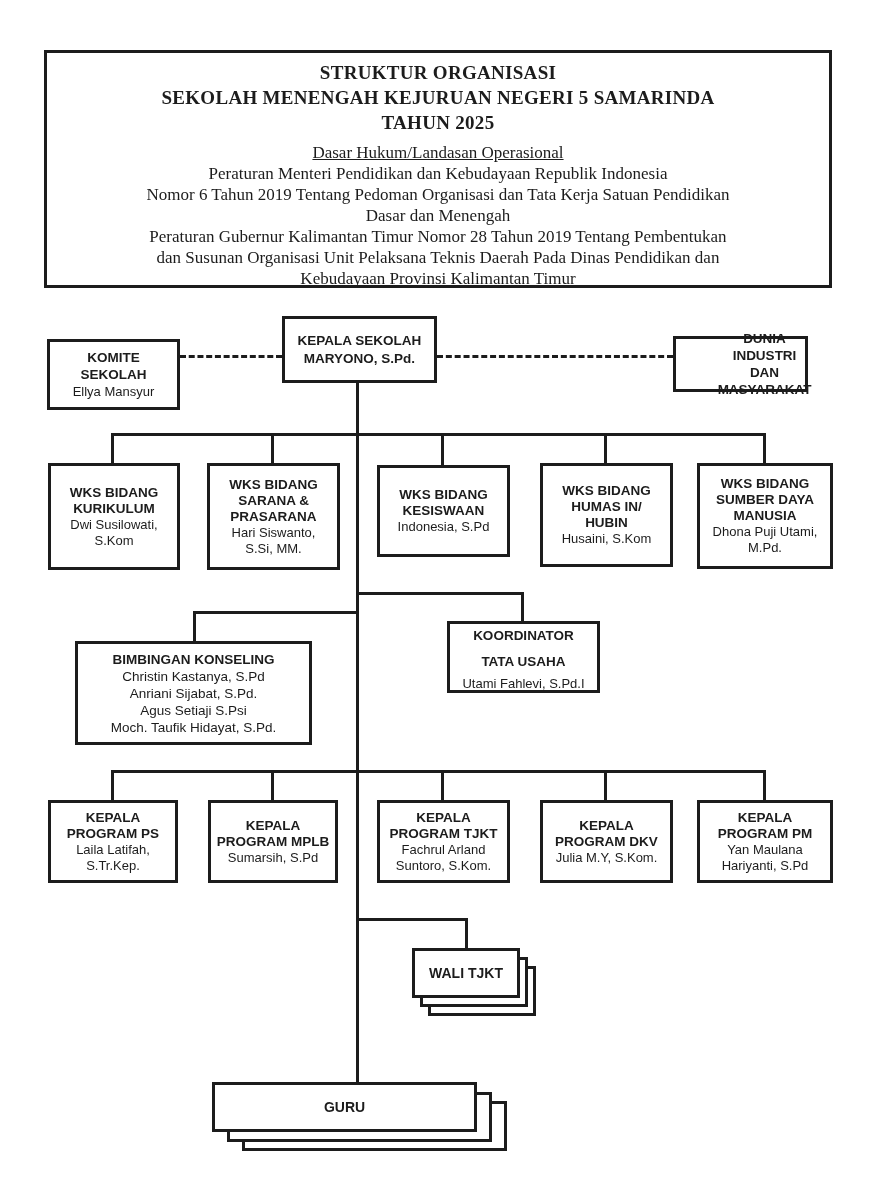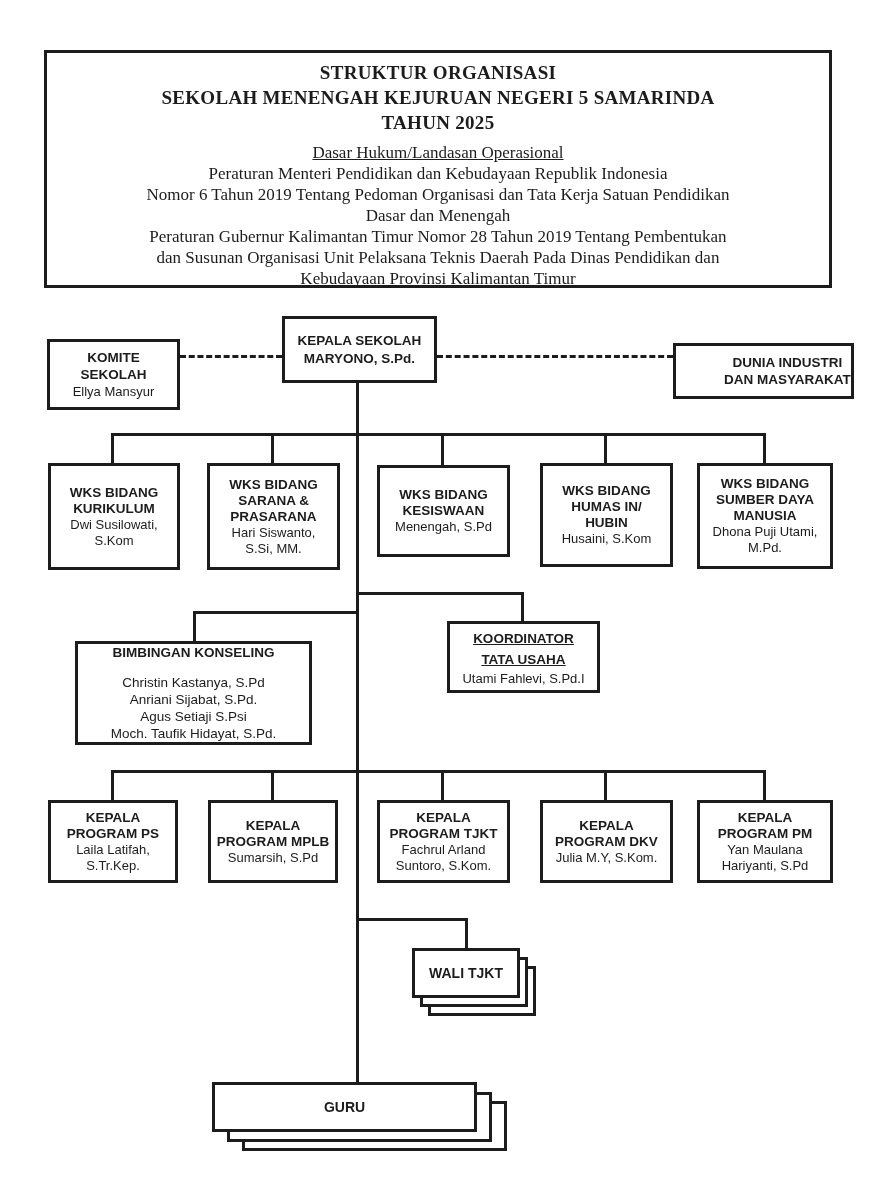--- a/index.html
+++ b/index.html
@@ -64,34 +64,34 @@
     background: #fff;
     border: 3px solid #1c1c1c;
     z-index: 2;
   }
 
   
   .n-komite   { left: 47px;  top: 339px; width: 133px; height: 71px; }
   .n-komite .node-title, .n-komite .node-name { line-height: 17px; }
   .n-kepala   { left: 282px; top: 316px; width: 155px; height: 67px; }
   .n-kepala .node-title { line-height: 17.5px; }
-  .n-dunia    { left: 673px; top: 343px; width: 181px; height: 56px; padding-left: 48px; }
+  .n-dunia    { left: 673px; top: 336px; width: 135px; height: 56px; padding-left: 48px; }
   .n-dunia .node-title { line-height: 17px; }
 
   .n-wks1 { left: 48px;  top: 463px; width: 132px; height: 107px; }
   .n-wks2 { left: 207px; top: 463px; width: 133px; height: 107px; }
   .n-wks3 { left: 377px; top: 465px; width: 133px; height: 92px;  }
   .n-wks4 { left: 540px; top: 463px; width: 133px; height: 104px; }
   .n-wks5 { left: 697px; top: 463px; width: 136px; height: 106px; }
 
-  .n-bk   { left: 75px;  top: 641px; width: 237px; height: 104px; justify-content: space-between; }
+  .n-bk   { left: 75px;  top: 641px; width: 237px; height: 104px; }
   .n-bk .node-title { font-size: 13.5px; line-height: 17px; }
   .n-bk .node-name  { font-size: 13.5px; line-height: 17px; }
   .n-tata { left: 447px; top: 621px; width: 153px; height: 72px; }
-  .n-tata .node-title { line-height: 21px; text-decoration: underline; }
+  .n-tata .node-title { line-height: 26px; }
   .n-tata .node-name  { line-height: 17px; }
 
   .n-prog1 { left: 48px;  top: 800px; width: 130px; height: 83px; }
   .n-prog2 { left: 208px; top: 800px; width: 130px; height: 83px; }
   .n-prog3 { left: 377px; top: 800px; width: 133px; height: 83px; }
   .n-prog4 { left: 540px; top: 800px; width: 133px; height: 83px; }
   .n-prog5 { left: 697px; top: 800px; width: 136px; height: 83px; }
 
   .n-wali  { left: 412px; top: 948px; width: 108px; height: 50px; }
   .n-wali .node-title { font-size: 14px; }
@@ -199,21 +199,21 @@
   <div class="node n-wks2">
     <div class="node-title pre">WKS BIDANG
 SARANA &amp;
 PRASARANA</div>
     <div class="node-name pre">Hari Siswanto,
 S.Si, MM.</div>
   </div>
   <div class="node n-wks3">
     <div class="node-title pre">WKS BIDANG
 KESISWAAN</div>
-    <div class="node-name pre">Menengah, S.Pd</div>
+    <div class="node-name pre">Indonesia, S.Pd</div>
   </div>
   <div class="node n-wks4">
     <div class="node-title pre">WKS BIDANG
 HUMAS IN/
 HUBIN</div>
     <div class="node-name pre">Husaini, S.Kom</div>
   </div>
   <div class="node n-wks5">
     <div class="node-title pre">WKS BIDANG
 SUMBER DAYA

